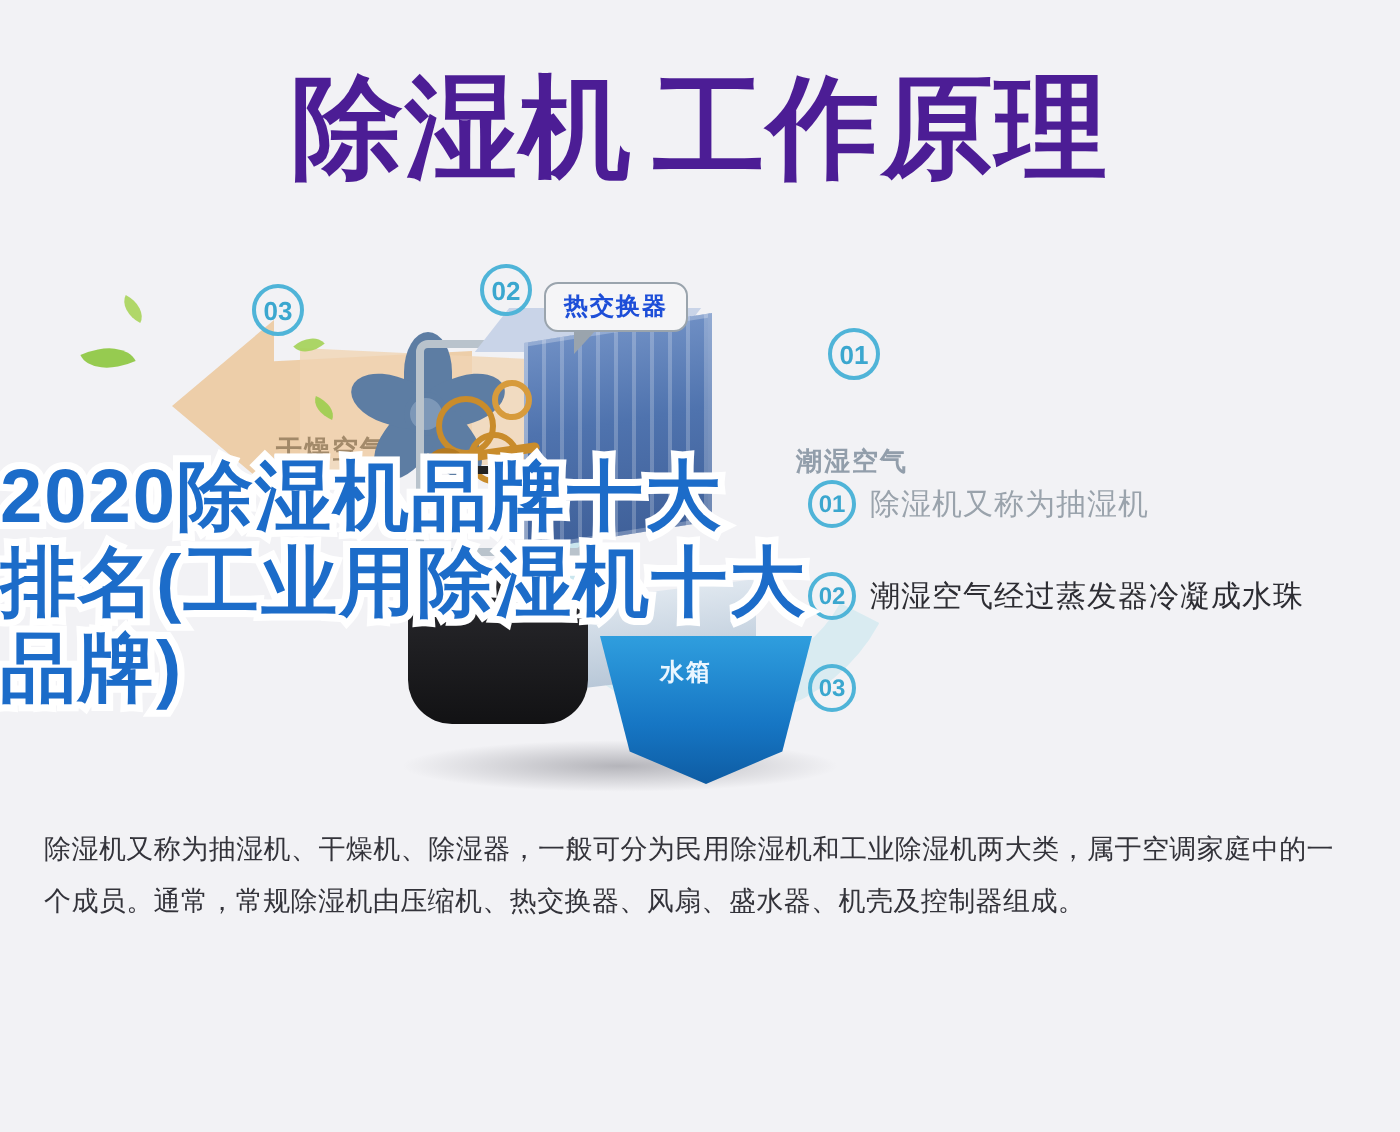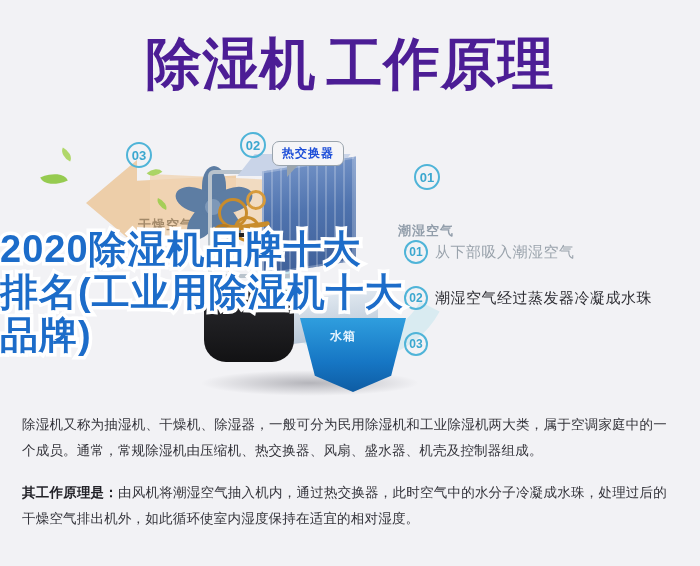--- a/index.html
+++ b/index.html
@@ -273,21 +273,21 @@
     <div class="callout">热交换器</div>
 
     <div class="badge b03">03</div>
     <div class="badge b02">02</div>
     <div class="badge b01">01</div>
     <div class="lbl-wet">潮湿空气</div>
 
     <div class="legend">
       <div class="legend-row faded">
         <span class="legend-num">01</span>
-        <span class="legend-txt">从下部吸入潮湿空气</span>
+        <span class="legend-txt">除湿机又称为抽湿机</span>
       </div>
       <div class="legend-row">
         <span class="legend-num">02</span>
         <span class="legend-txt">潮湿空气经过蒸发器冷凝成水珠</span>
       </div>
       <div class="legend-row">
         <span class="legend-num">03</span>
       </div>
     </div>
   </div>
@@ -302,16 +302,15 @@
       <span class="ol-fill">排名(工业用除湿机十大</span>
     </span>
     <span class="ol-wrap ol-line">
       <span class="ol-stroke">品牌)</span>
       <span class="ol-fill">品牌)</span>
     </span>
   </div>
 
   <div id="body-text">
     <p>除湿机又称为抽湿机、干燥机、除湿器，一般可分为民用除湿机和工业除湿机两大类，属于空调家庭中的一个成员。通常，常规除湿机由压缩机、热交换器、风扇、盛水器、机壳及控制器组成。</p>
-    <p class="second"><span class="lead">其工作原理是：</span><span>由风机将潮湿空气抽入机内，通过热交换器，此时空气中的水分子冷凝成水珠，处理过后的干燥空气排出机外，如此循环使室内湿度保持在适宜的相对湿度。</span></p>
   </div>
 
 </div>
 
 </body></html>

